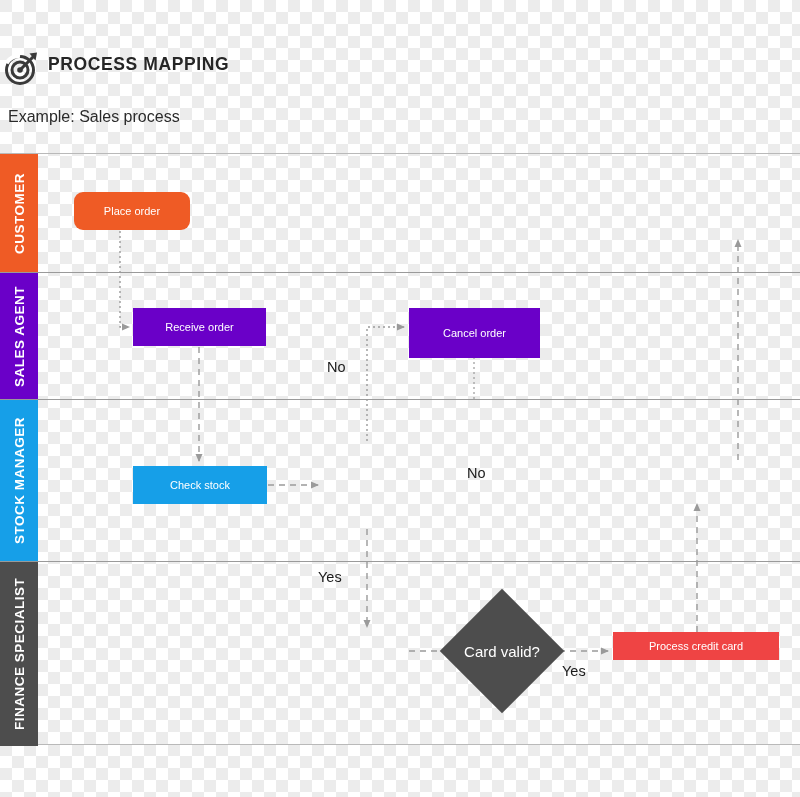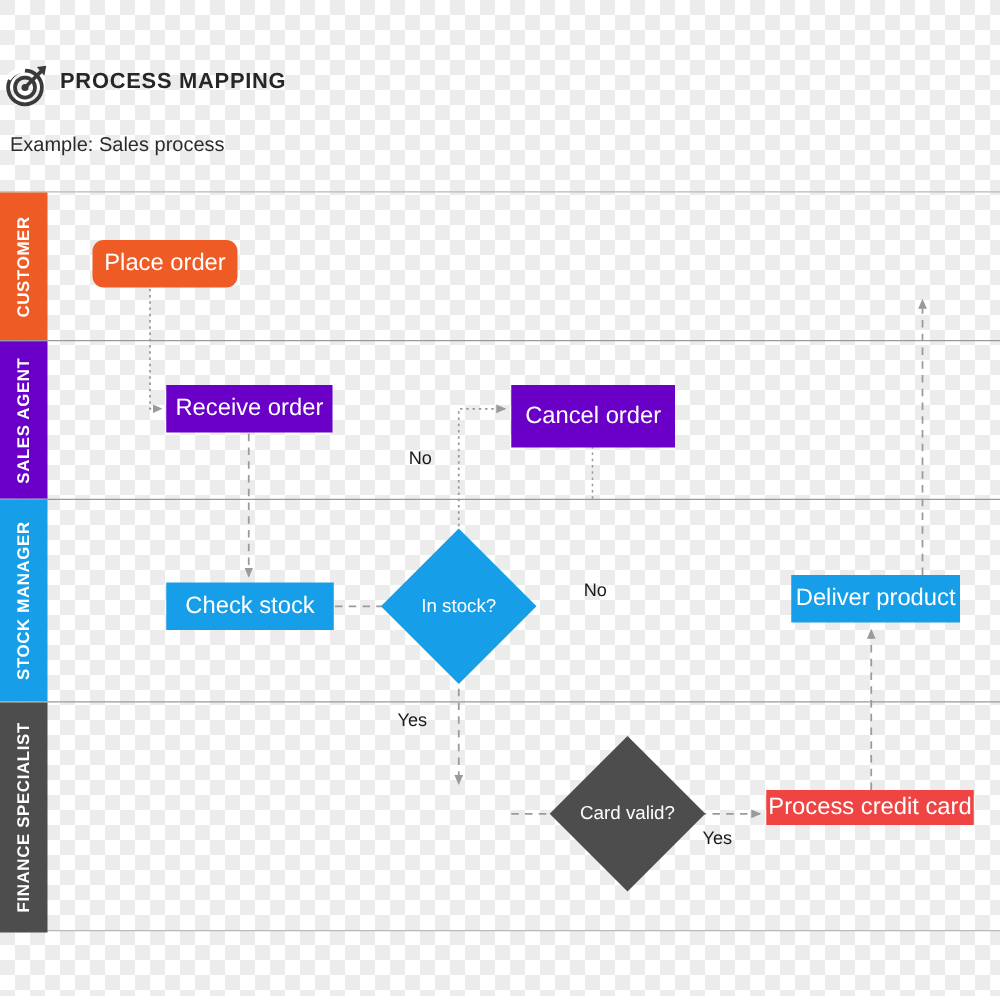--- a/index.html
+++ b/index.html
@@ -78,21 +78,21 @@
   }
 
   
   .node {
     position: absolute;
     box-sizing: border-box;
     display: flex;
     align-items: center;
     justify-content: center;
     color: #ffffff;
-    font-size: 19px;
+    font-size: 11px;
     white-space: nowrap;
   }
   .node.rounded { border-radius: 9px; }
 
   .diamond {
     position: absolute;
     box-sizing: border-box;
   }
   .diamond .dia-shape {
     position: absolute;
@@ -219,28 +219,21 @@
   </div>
 
   <div class="node" style="left:409px;top:154px;width:131px;height:50px;background:#6a00c8;">
     <span>Cancel order</span>
   </div>
 
   <div class="node" style="left:133px;top:312px;width:134px;height:38px;background:#169fe8;">
     <span>Check stock</span>
   </div>
 
-  <div class="diamond" style="left:323px;top:287px;width:88px;height:88px;">
-    <div class="dia-shape" style="background:#169fe8;"></div>
-    <div class="dia-label">In stock?</div>
-  </div>
-
-  <div class="node" style="left:633px;top:306px;width:135px;height:38px;background:#169fe8;">
-    <span>Deliver product</span>
-  </div>
+
 
 
   <div class="diamond" style="left:458px;top:453px;width:88px;height:88px;">
     <div class="dia-shape" style="background:#4d4d4d;"></div>
     <div class="dia-label">Card valid?</div>
   </div>
 
   <div class="node" style="left:613px;top:478px;width:166px;height:28px;background:#ef4444;">
     <span>Process credit card</span>
   </div>

